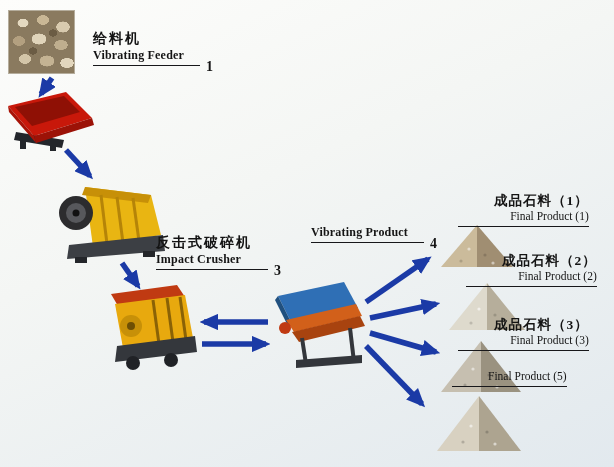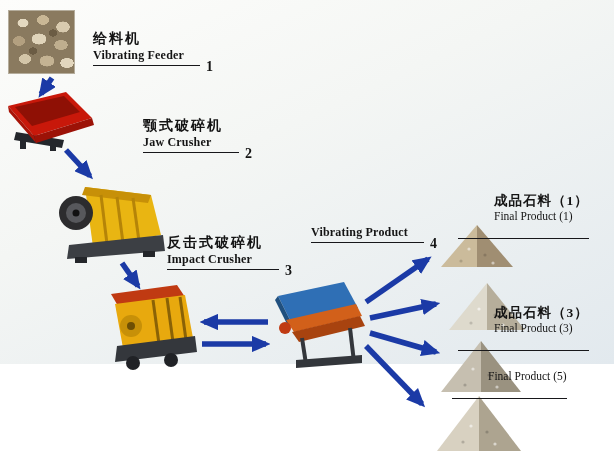--- a/index.html
+++ b/index.html
@@ -1,18 +1,18 @@
 <!DOCTYPE html>
 <html><head>
 <meta charset="utf-8">
 <style>
   *{margin:0;padding:0;box-sizing:border-box}
   html,body{width:614px;height:467px;overflow:hidden}
   #canvas{
-    position:relative;width:614px;height:364px;
+    position:relative;width:614px;height:467px;
     font-family:"Liberation Serif","DejaVu Serif",serif;color:#141414;
     background:linear-gradient(155deg,#fdfdfb 0%,#f4f6f4 40%,#e2e9ee 100%);
   }
   .machine,.pile{position:absolute}
   #arrow-layer{position:absolute;left:0;top:0;pointer-events:none}
 
   #rock-photo{
     position:absolute;left:8px;top:10px;width:67px;height:64px;border:1px solid #b5ad9c;
     background:
       radial-gradient(9px 7px at 14px 12px,#e4d9c0 60%,transparent 62%),
@@ -28,21 +28,21 @@
       radial-gradient(11px 8px at 58px 52px,#e2d6bd 60%,transparent 62%),
       #8a7a5f;
   }
 
   .stage-label{position:absolute;padding:0 2px 3px 0;white-space:nowrap}
   .stage-label::after{content:"";position:absolute;left:0;right:-14px;bottom:0;height:1.5px;background:#17171a}
   .stage-label .zh{font-size:14px;font-weight:700;letter-spacing:2px}
   .stage-label .en{font-size:12px;font-weight:700;letter-spacing:.2px}
   .stage-label .num{position:absolute;right:-27px;bottom:-9px;font-size:14px;font-weight:700}
 
-  .prod-label{position:absolute;text-align:left;padding-bottom:17px;white-space:nowrap}
+  .prod-label{position:absolute;text-align:right;padding-bottom:5px;white-space:nowrap}
   .prod-label::after{content:"";position:absolute;left:-36px;right:0;bottom:0;height:1.5px;background:#17171a}
   .prod-label .zh{font-size:13.5px;font-weight:700;letter-spacing:1px}
   .prod-label .en{font-size:11.5px;font-weight:400}
 </style>
 </head>
 <body>
 
 <div id="canvas">
 
   <div id="rock-photo"></div>
@@ -145,40 +145,39 @@
       <circle cx="50" cy="38" r="1.6" fill="#000000" opacity=".18"></circle>
     <circle cx="26" cy="48" r="1.6" fill="#000000" opacity=".18"></circle>
       <circle cx="58" cy="50" r="1.6" fill="#ffffff" opacity=".55"></circle>
   </svg>
 
   <div class="stage-label" style="left:93px;top:30px">
     <div class="zh">给料机</div>
     <div class="en">Vibrating Feeder</div>
     <span class="num">1</span>
   </div>
-  <div class="stage-label" style="left:143px;top:117px">
-    <div class="zh">颚式破碎机</div>
-    <div class="en">Jaw Crusher</div>
-    <span class="num">2</span>
-  </div>
-  <div class="stage-label" style="left:167px;top:234px">
+  <div class="stage-label" style="left:156px;top:234px">
     <div class="zh">反击式破碎机</div>
     <div class="en">Impact Crusher</div>
     <span class="num">3</span>
   </div>
   <div class="stage-label" style="left:311px;top:225px">
     <div class="en">Vibrating Product</div>
     <span class="num">4</span>
   </div>
 
   <div class="prod-label" style="left:494px;top:192px">
     <div class="zh">成品石料（1）</div>
     <div class="en">Final Product (1)</div>
   </div>
-  <div class="prod-label" style="left:494px;top:304px">
+  <div class="prod-label" style="left:502px;top:252px">
+    <div class="zh">成品石料（2）</div>
+    <div class="en">Final Product (2)</div>
+  </div>
+  <div class="prod-label" style="left:494px;top:316px">
     <div class="zh">成品石料（3）</div>
     <div class="en">Final Product (3)</div>
   </div>
   <div class="prod-label" style="left:488px;top:370px">
     <div class="en">Final Product (5)</div>
   </div>
 
 </div>
 
 </body></html>

